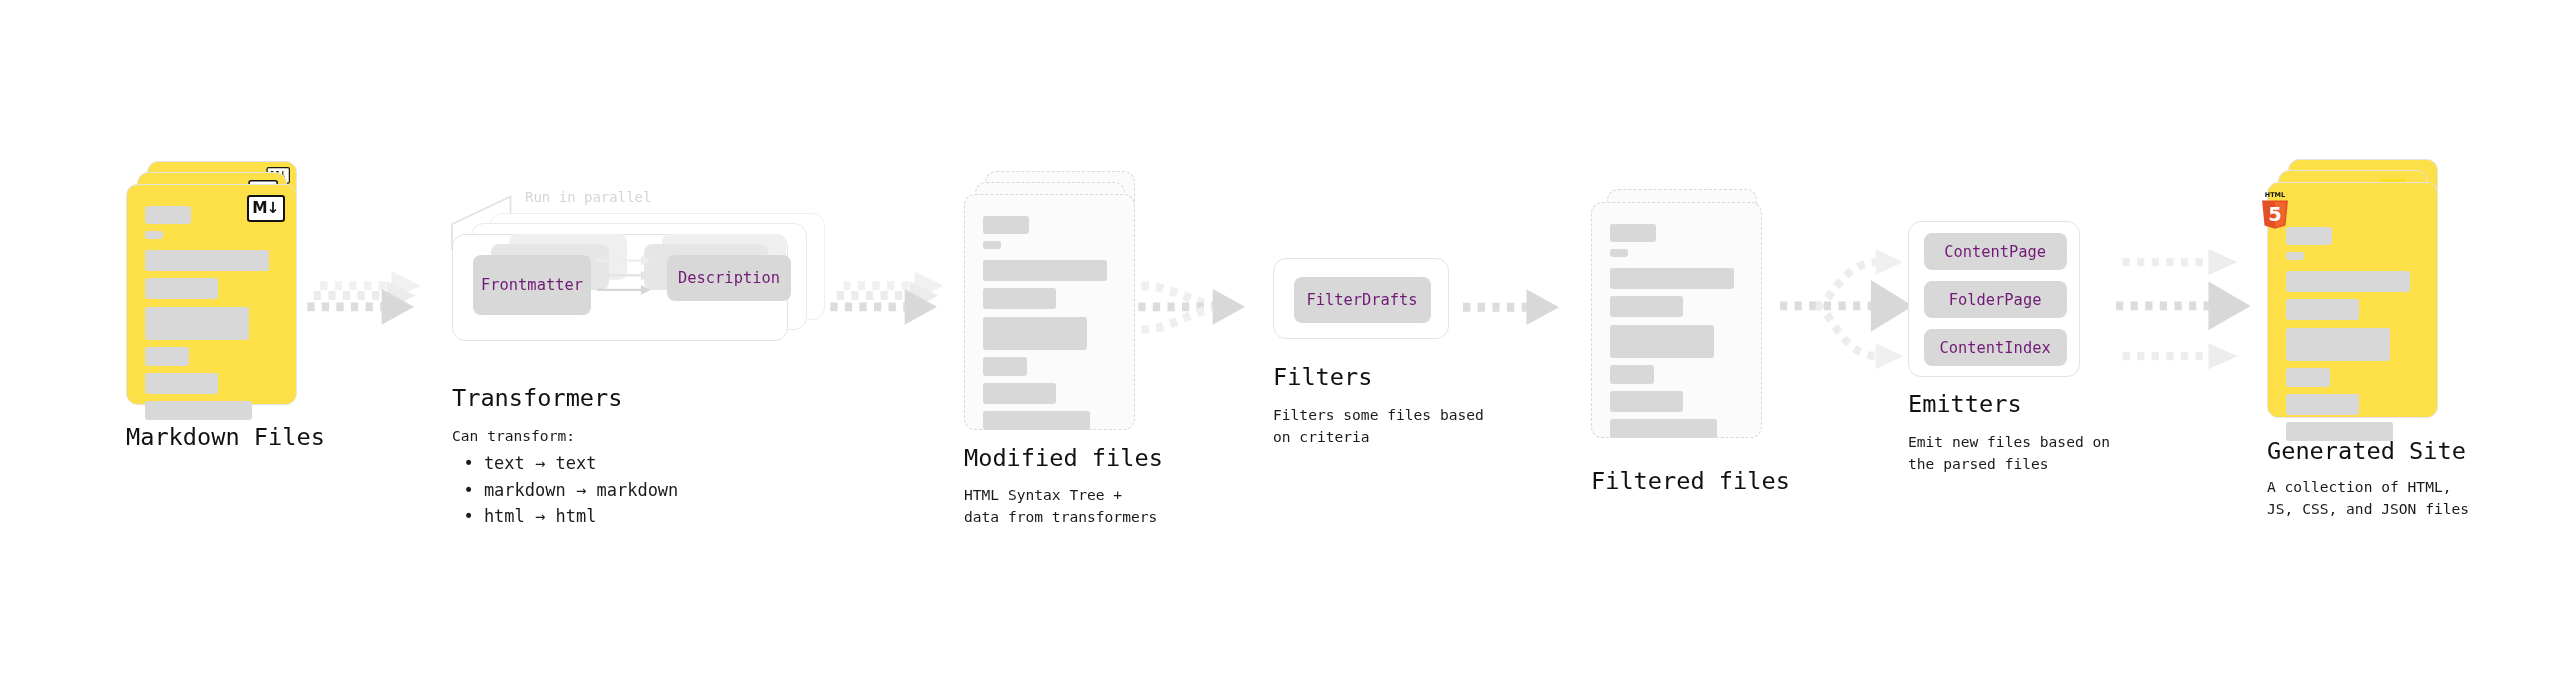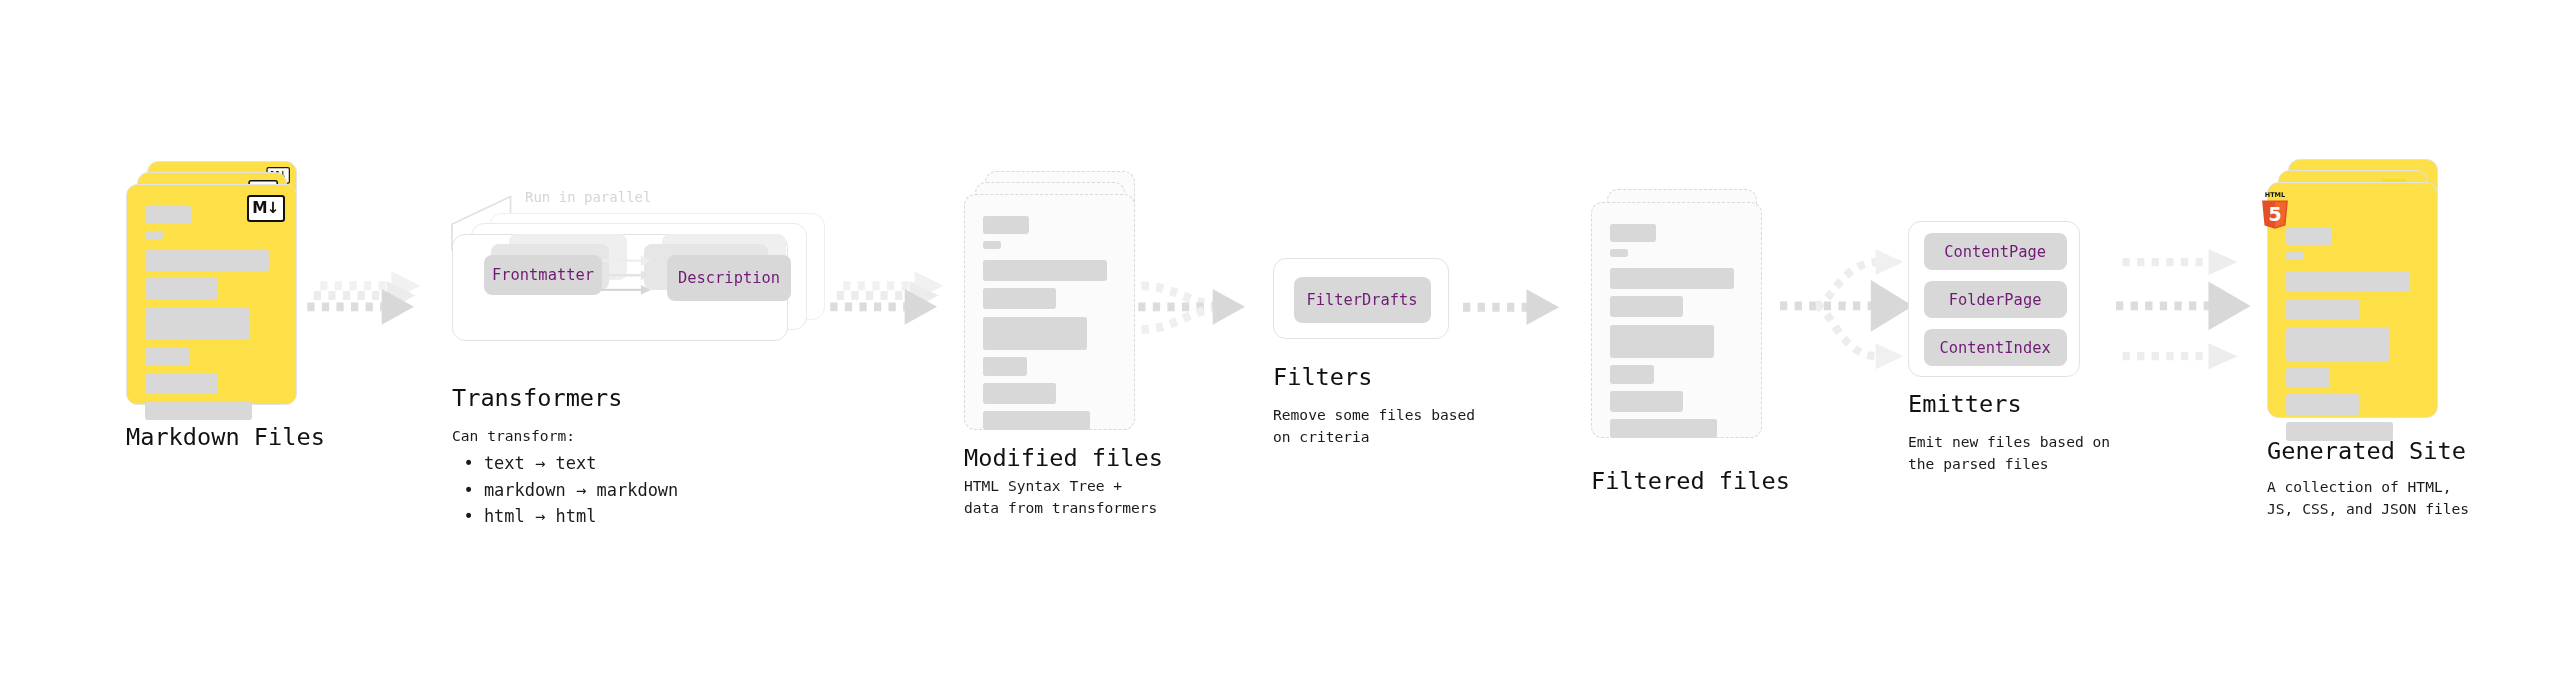--- a/index.html
+++ b/index.html
@@ -144,21 +144,21 @@
 
     <svg style="position:absolute;left:145px;top:62px;" width="65" height="49" viewBox="0 0 80 60">
       <line x1="0" y1="8" x2="56" y2="8" stroke="#ededed" stroke-width="3"></line>
         <polygon points="54,2 66,8 54,14" fill="#ededed"></polygon>
       <line x1="0" y1="26" x2="56" y2="26" stroke="#e4e4e4" stroke-width="3"></line>
         <polygon points="54,20 66,26 54,32" fill="#e4e4e4"></polygon>
       <line x1="0" y1="44" x2="56" y2="44" stroke="#d6d6d6" stroke-width="3"></line>
         <polygon points="54,38 66,44 54,50" fill="#d6d6d6"></polygon>
     </svg>
 
-    <div class="chip" style="position:absolute;left:32px;top:63px;width:118px;height:40px;align-items:center;">
+    <div class="chip" style="position:absolute;left:21px;top:63px;width:118px;height:60px;align-items:center;">
       <span>Frontmatter</span>
     </div>
     <div class="chip" style="position:absolute;left:215px;top:63px;width:124px;height:46px;">
       <span>Description</span>
     </div>
   </div>
 
   <div class="cap-title" style="margin-top:29px;">Transformers</div>
   <div class="cap-sub" style="margin-top:13px;">Can transform:</div>
   <div class="cap-list" style="margin-top:3.3px;">
@@ -192,41 +192,41 @@
         <div class="bar" style="width:124px;height:21px;"></div>
         <div class="bar" style="width:73px;height:21px;"></div>
         <div class="bar" style="width:104px;height:33px;"></div>
         <div class="bar" style="width:44px;height:18.7px;"></div>
         <div class="bar" style="width:73px;height:21px;"></div>
         <div class="bar" style="width:107px;height:18.7px;"></div>
       </div>
     </div>
   </div>
   <div class="cap-title" style="margin-top:29px;">Modified files</div>
-  <div class="cap-sub" style="margin-top:3px;">HTML Syntax Tree +
+  <div class="cap-sub" style="margin-top:12px;">HTML Syntax Tree +
 data from transformers</div>
 </div>
 
 <div class="stage" style="left:1138px;top:268px;">
   <svg width="130" height="89" viewBox="0 0 160 110">
     <path d="M4,22 C40,22 60,40 92,46" stroke="#efefef" stroke-width="11" stroke-dasharray="9 9" fill="none"></path>
     <line x1="0" y1="48" x2="98" y2="48" stroke="#dcdcdc" stroke-width="11" stroke-dasharray="9 9"></line>
     <path d="M4,76 C40,76 60,56 92,50" stroke="#efefef" stroke-width="11" stroke-dasharray="9 9" fill="none"></path>
     <polygon points="92,26 132,48 92,70" fill="#d8d8d8"></polygon>
   </svg>
 </div>
 
 <div class="stage" style="left:1273px;top:258px;">
   <div class="panel" style="width:176px;height:81px;position:relative;">
     <div class="chip" style="position:absolute;left:19.5px;top:18px;width:137px;height:46px;">
       <span>FilterDrafts</span>
     </div>
   </div>
   <div class="cap-title" style="margin-top:24.4px;">Filters</div>
-  <div class="cap-sub" style="margin-top:13px;">Remove some files based
+  <div class="cap-sub" style="margin-top:13px;">Filters some files based
 on criteria</div>
 </div>
 
 <div class="stage" style="left:1463px;top:286px;">
   <svg width="114" height="57" viewBox="0 0 140 70">
     <line x1="0" y1="26" x2="84" y2="26" stroke="#dcdcdc" stroke-width="11" stroke-dasharray="9 9"></line>
     <polygon points="78,4 118,26 78,48" fill="#d8d8d8"></polygon>
   </svg>
 </div>
 

